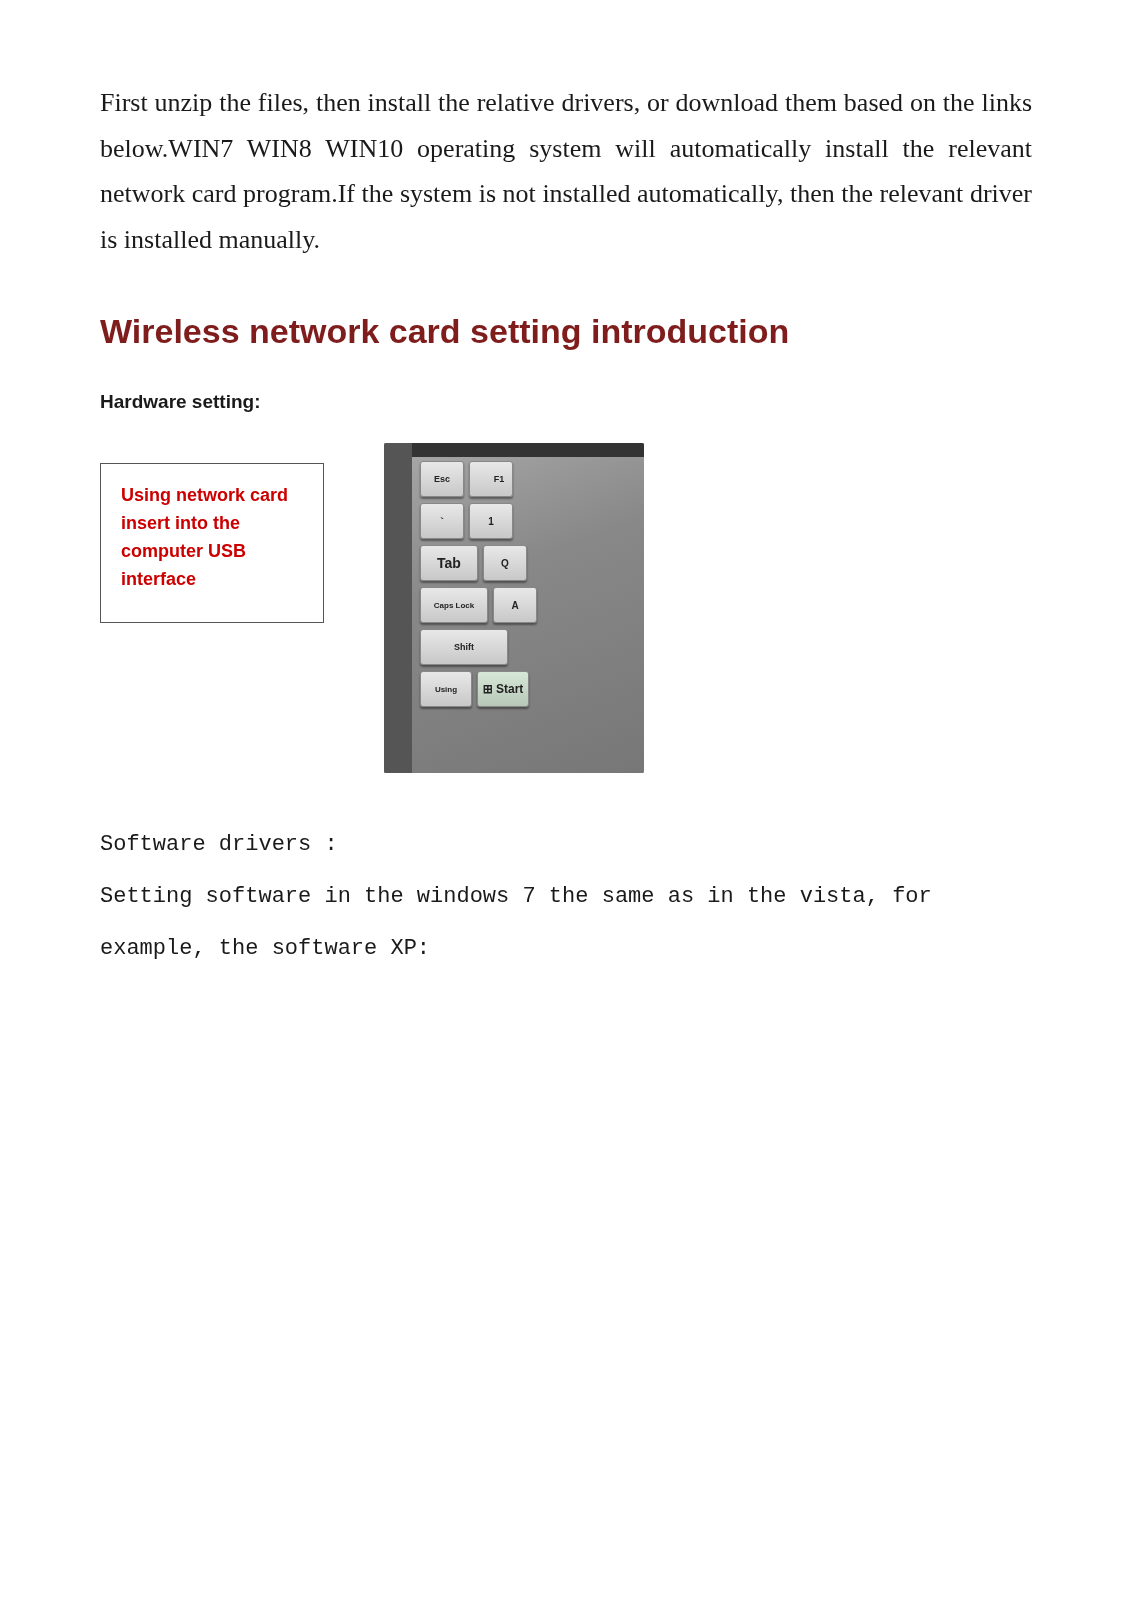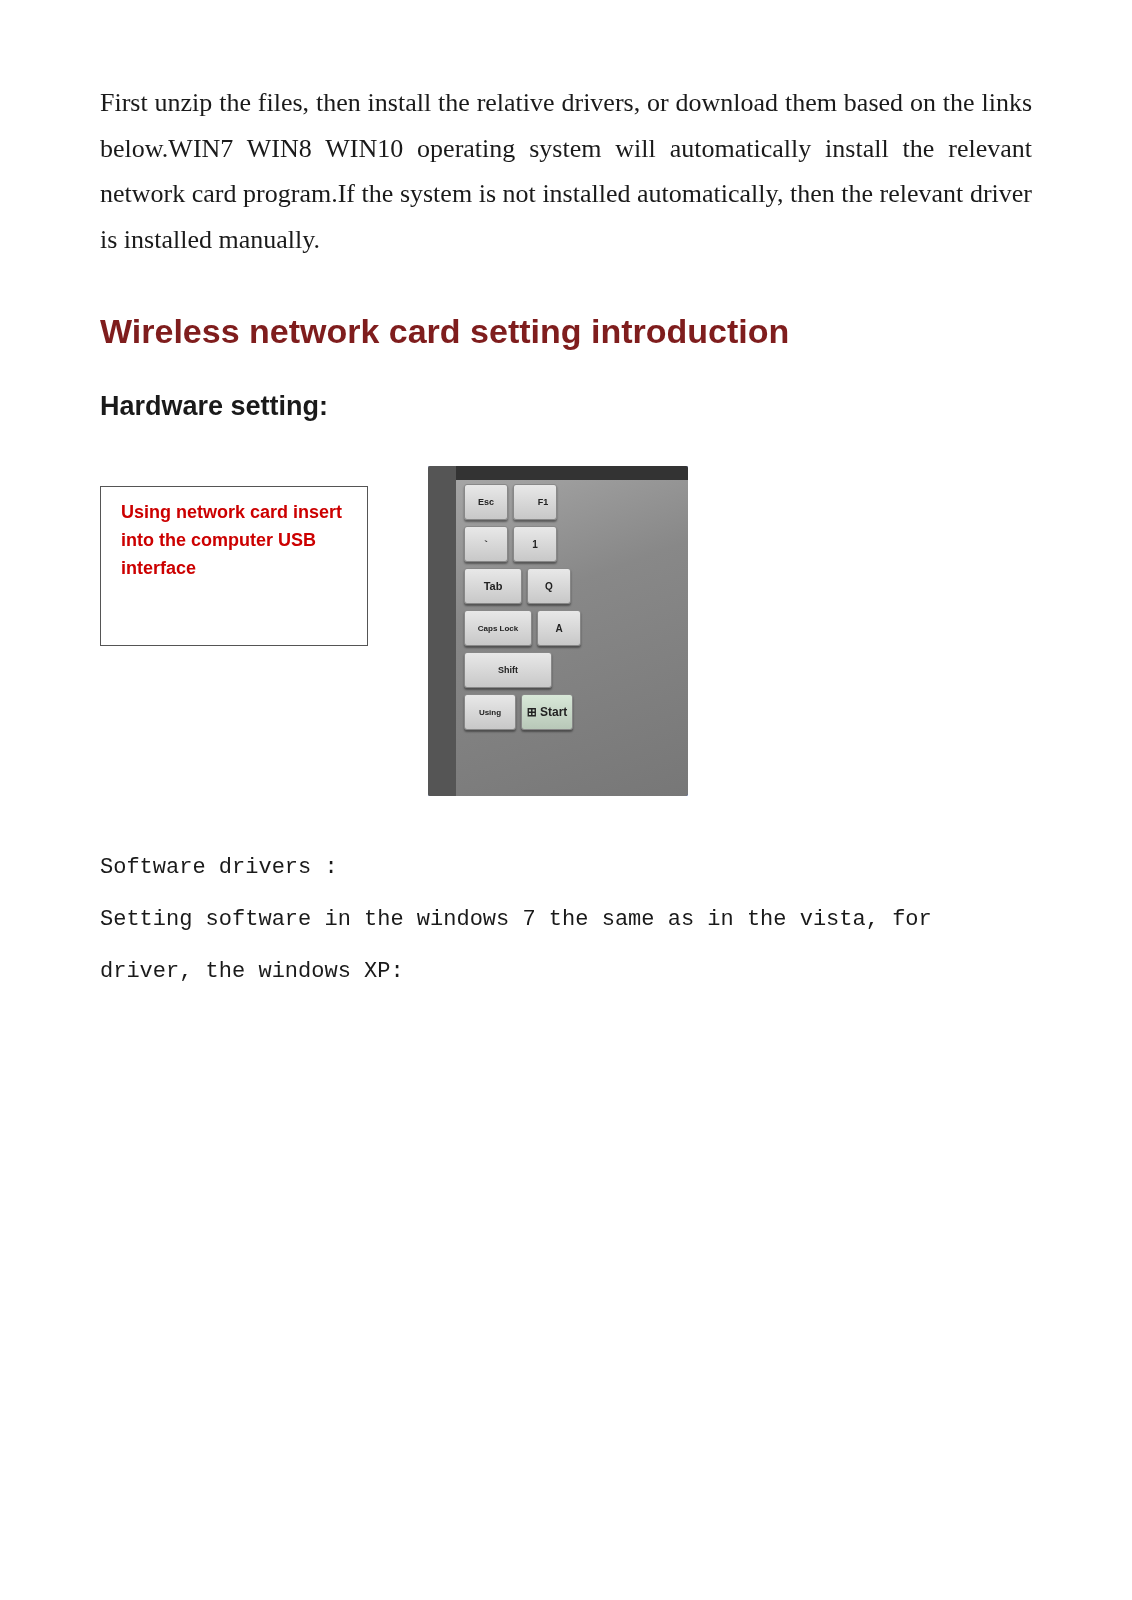--- a/index.html
+++ b/index.html
@@ -26,39 +26,39 @@
 
     .section-title {
       font-size: 34px;
       font-weight: 900;
       color: #7f1d1d;
       margin-bottom: 40px;
       font-family: Arial, sans-serif;
     }
 
     .hardware-label {
-      font-size: 27px;
+      font-size: 19px;
       font-weight: 900;
       color: #1a1a1a;
-      margin-bottom: 44px;
+      margin-bottom: 30px;
       font-family: Arial, sans-serif;
     }
 
     .hardware-section {
       display: flex;
       flex-direction: row;
       align-items: flex-start;
       gap: 60px;
       margin-bottom: 50px;
     }
 
     .usb-callout-box {
       border: 1.5px solid #555;
-      padding: 12px 20px;
-      width: 268px;
+      padding: 18px 20px;
+      width: 224px;
       min-height: 160px;
       flex-shrink: 0;
       margin-top: 20px;
     }
 
     .usb-callout-text {
       font-size: 18px;
       font-weight: 900;
       color: #cc0000;
       line-height: 1.55;
@@ -119,21 +119,21 @@
       font-weight: bold;
       color: #222;
       box-shadow: 0 2px 2px rgba(0,0,0,0.4);
       min-height: 36px;
     }
 
     .key-esc { width: 44px; font-size: 9px; }
     .key-f1 { width: 44px; font-size: 9px; padding-left: 16px; }
     .key-tilde { width: 44px; font-size: 11px; }
     .key-1 { width: 44px; }
-    .key-tab { width: 58px; font-size: 11px; }
+    .key-tab { width: 58px; font-size: 14px; }
     .key-q { width: 44px; }
     .key-caps { width: 68px; font-size: 8px; }
     .key-a { width: 44px; }
     .key-shift { width: 88px; font-size: 9px; }
     .key-ctrl { width: 52px; font-size: 8px; }
     .key-win { width: 52px; font-size: 12px; background: linear-gradient(180deg, #d8e8d8 0%, #b8c8b8 100%); }
 
     .top-bar {
       position: absolute;
       top: 0;
@@ -202,14 +202,14 @@
         </div>
       </div>
     </div>
   </div>
 
 </div>
 
 <div class="software-section">
   <p class="software-text">Software drivers :</p>
   <p class="software-text">Setting software in the windows 7 the same as in the vista, for</p>
-  <p class="software-text">driver, the windows XP:</p>
+  <p class="software-text">example, the software XP:</p>
 </div>
 
 </body></html>

